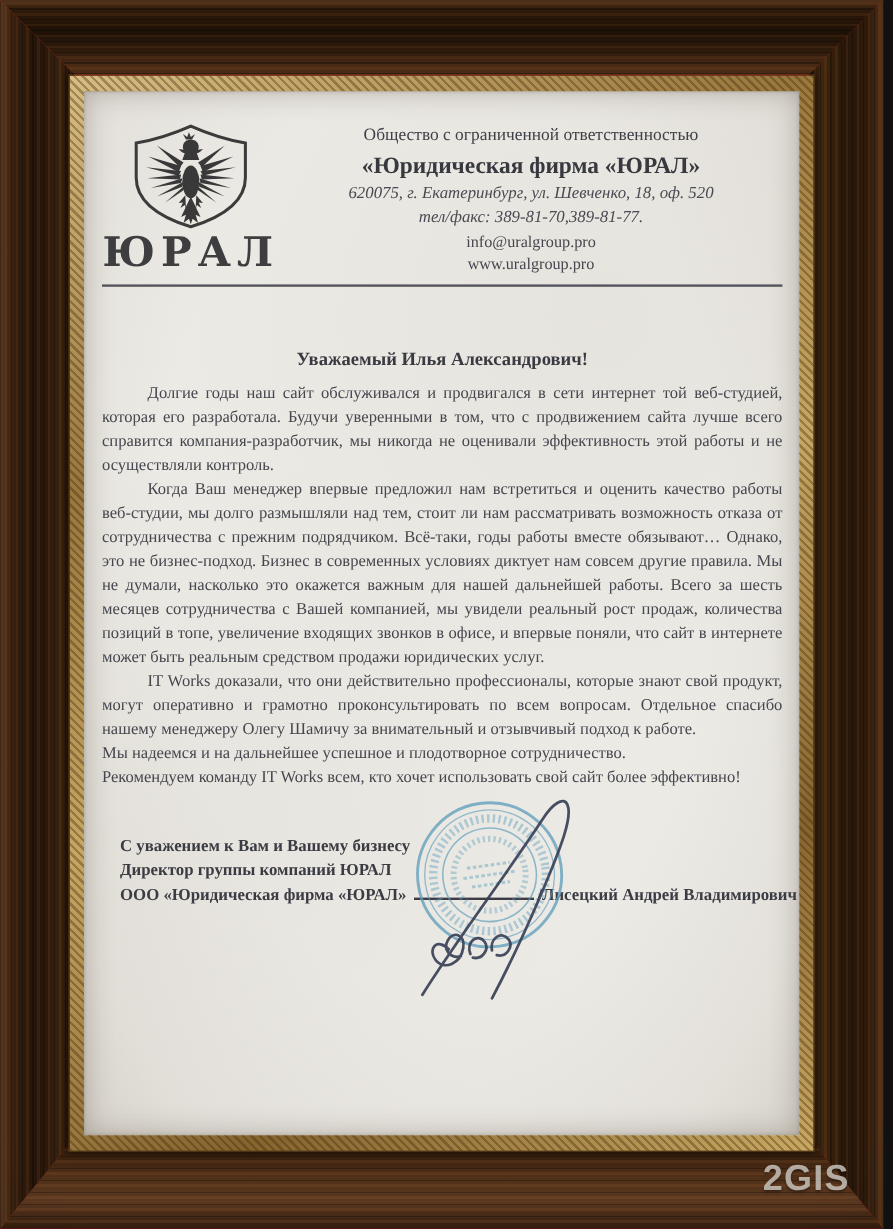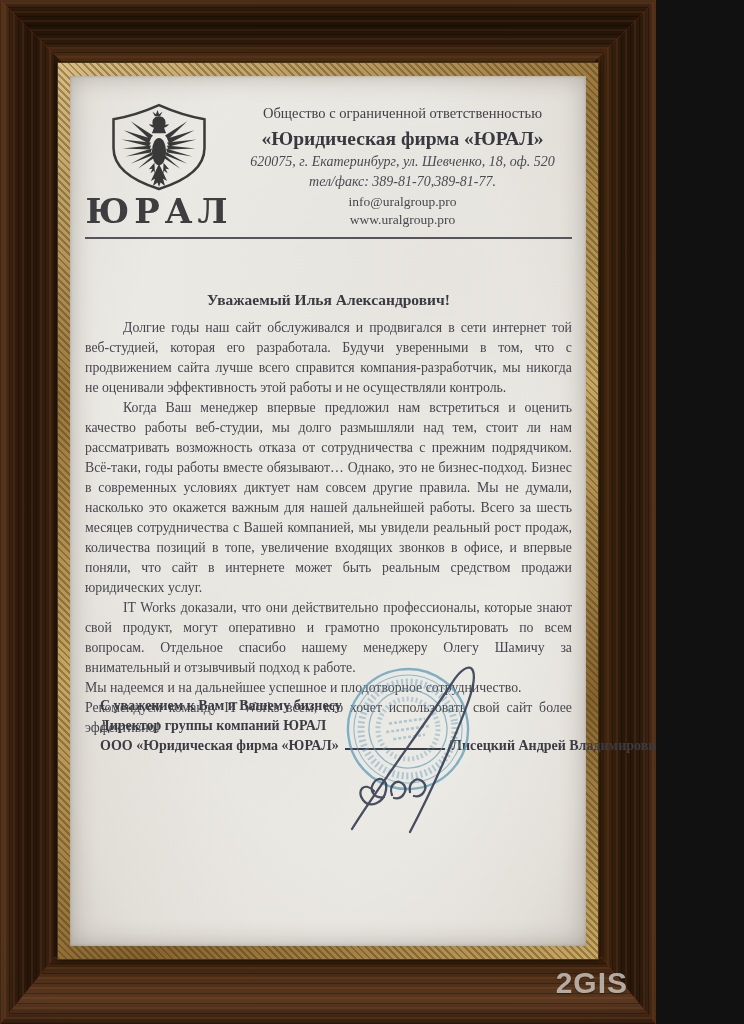--- a/index.html
+++ b/index.html
@@ -1,16 +1,16 @@
 <!DOCTYPE html>
 <html><head>
 <meta charset="utf-8">
 <style>
   html,body{margin:0;padding:0;background:#111;}
-  .scene{position:relative;width:656px;height:1024px;overflow:hidden;background:#b91c1c;
+  .scene{position:relative;width:736px;height:1024px;overflow:hidden;background:#b91c1c;
          font-family:"Liberation Serif",serif;}
   
   .rail{position:absolute;}
   .rail-top{top:0;left:0;right:0;height:62px;
     clip-path:polygon(0 0,100% 0,calc(100% - 62px) 100%,62px 100%);
     background:
       repeating-linear-gradient(0deg,rgba(0,0,0,.30) 0 1px,rgba(0,0,0,0) 1px 4px,rgba(150,92,44,.14) 4px 6px,rgba(0,0,0,0) 6px 9px),
       linear-gradient(180deg,#4e301a 0%,#2b1809 16%,#1e1106 42%,#2f1b0c 70%,#553219 96%,#6b4426 100%);}
   .rail-bottom{bottom:0;left:0;right:0;height:76px;
     clip-path:polygon(62px 0,calc(100% - 62px) 0,100% 100%,0 100%);

